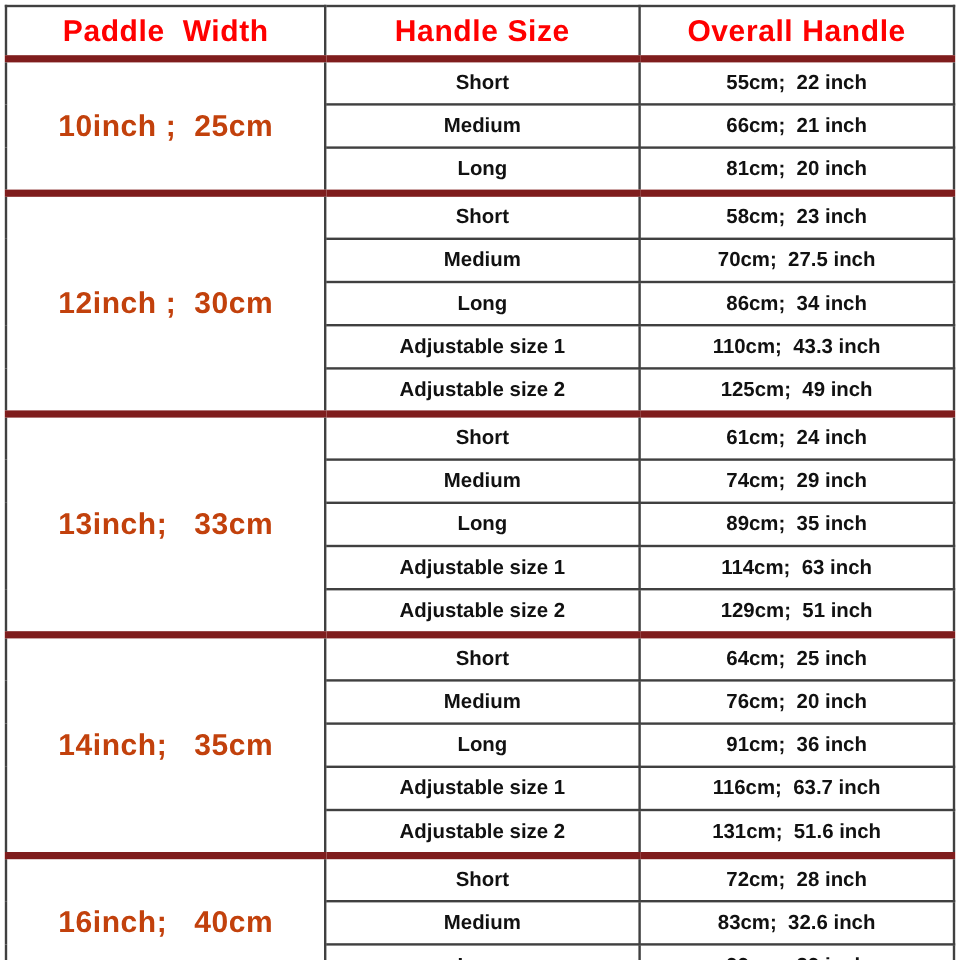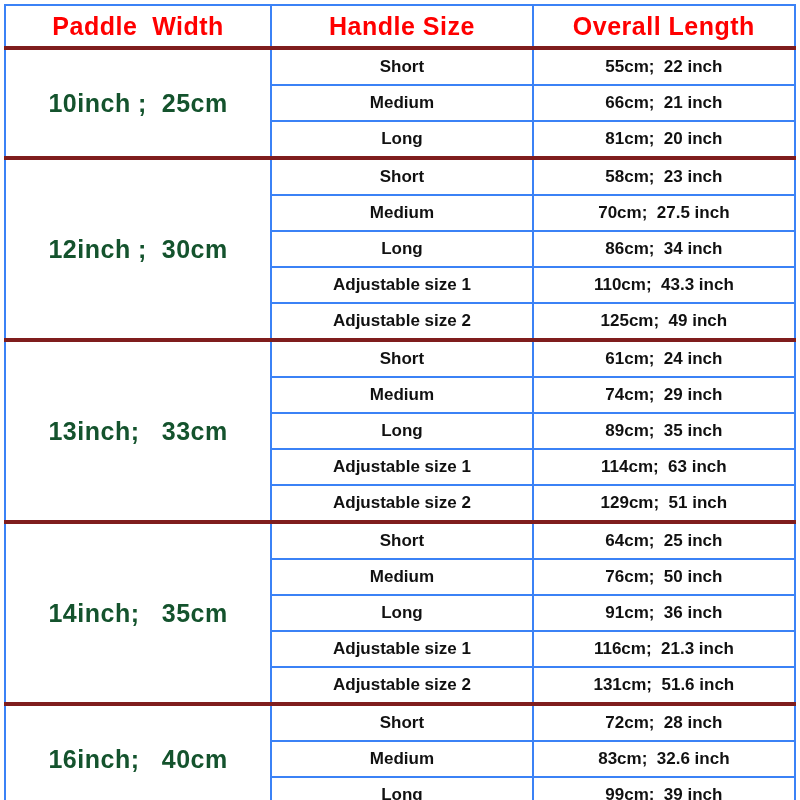--- a/index.html
+++ b/index.html
@@ -16,63 +16,63 @@
   }
   table.size-chart {
     width: 100%;
     height: 100%;
     border-collapse: collapse;
     table-layout: fixed;
     font-family: "Liberation Sans", "DejaVu Sans", sans-serif;
     font-weight: 700;
   }
   th, td {
-    border: 2px solid #3b82f6;
+    border: 2px solid #404040;
     text-align: center;
     vertical-align: middle;
     white-space: pre;
     padding: 0;
     overflow: hidden;
   }
   thead th {
     color: #ff0000;
     font-size: 25px;
     height: 40px;
     letter-spacing: 0.5px;
   }
   td.paddle-width-cell {
     font-size: 25px;
-    color: #14532d;
+    color: #c2410c;
     letter-spacing: 0.5px;
   }
   td.handle-size-cell,
   td.overall-length-cell {
     font-size: 17px;
     color: #111111;
     height: 34px;
   }
   tr.group-start td {
-    border-top: 4px solid #7f1d1d;
+    border-top: 6px solid #7f1d1d;
   }
 </style>
 </head>
 <body>
 
 <div class="page">
   <table class="size-chart">
     <colgroup>
       <col style="width:33.7%">
       <col style="width:33.1%">
       <col style="width:33.2%">
     </colgroup>
     <thead>
       <tr>
         <th>Paddle  Width</th>
         <th>Handle Size</th>
-        <th>Overall Length</th>
+        <th>Overall Handle</th>
       </tr>
     </thead>
     <tbody>
         <tr class="group-start">
           <td rowspan="3" class="paddle-width-cell">10inch ;  25cm</td>
           <td class="handle-size-cell">Short</td>
           <td class="overall-length-cell">55cm;  22 inch</td>
         </tr>
         <tr>
           <td class="handle-size-cell">Medium</td>
@@ -124,29 +124,29 @@
           <td class="handle-size-cell">Adjustable size 2</td>
           <td class="overall-length-cell">129cm;  51 inch</td>
         </tr>
         <tr class="group-start">
           <td rowspan="5" class="paddle-width-cell">14inch;   35cm</td>
           <td class="handle-size-cell">Short</td>
           <td class="overall-length-cell">64cm;  25 inch</td>
         </tr>
         <tr>
           <td class="handle-size-cell">Medium</td>
-          <td class="overall-length-cell">76cm;  50 inch</td>
+          <td class="overall-length-cell">76cm;  20 inch</td>
         </tr>
         <tr>
           <td class="handle-size-cell">Long</td>
           <td class="overall-length-cell">91cm;  36 inch</td>
         </tr>
         <tr>
           <td class="handle-size-cell">Adjustable size 1</td>
-          <td class="overall-length-cell">116cm;  21.3 inch</td>
+          <td class="overall-length-cell">116cm;  63.7 inch</td>
         </tr>
         <tr>
           <td class="handle-size-cell">Adjustable size 2</td>
           <td class="overall-length-cell">131cm;  51.6 inch</td>
         </tr>
         <tr class="group-start">
           <td rowspan="3" class="paddle-width-cell">16inch;   40cm</td>
           <td class="handle-size-cell">Short</td>
           <td class="overall-length-cell">72cm;  28 inch</td>
         </tr>

